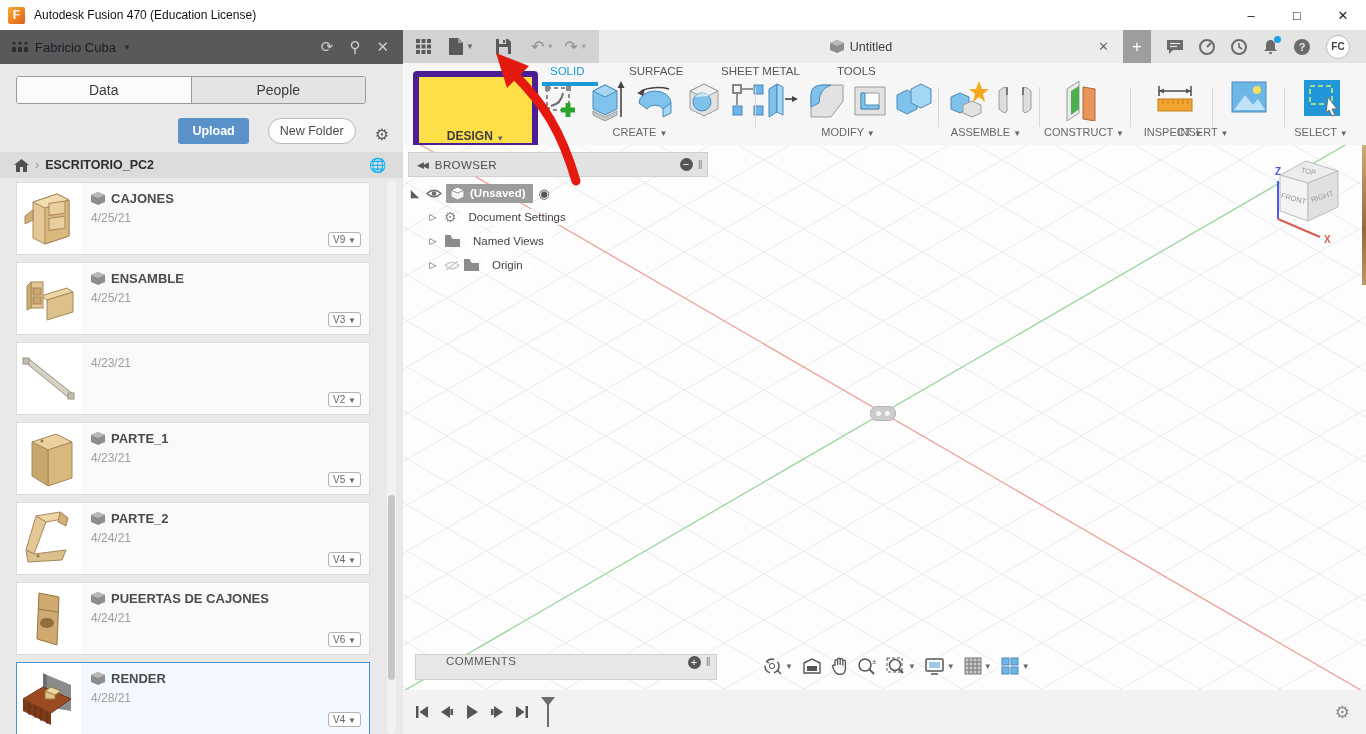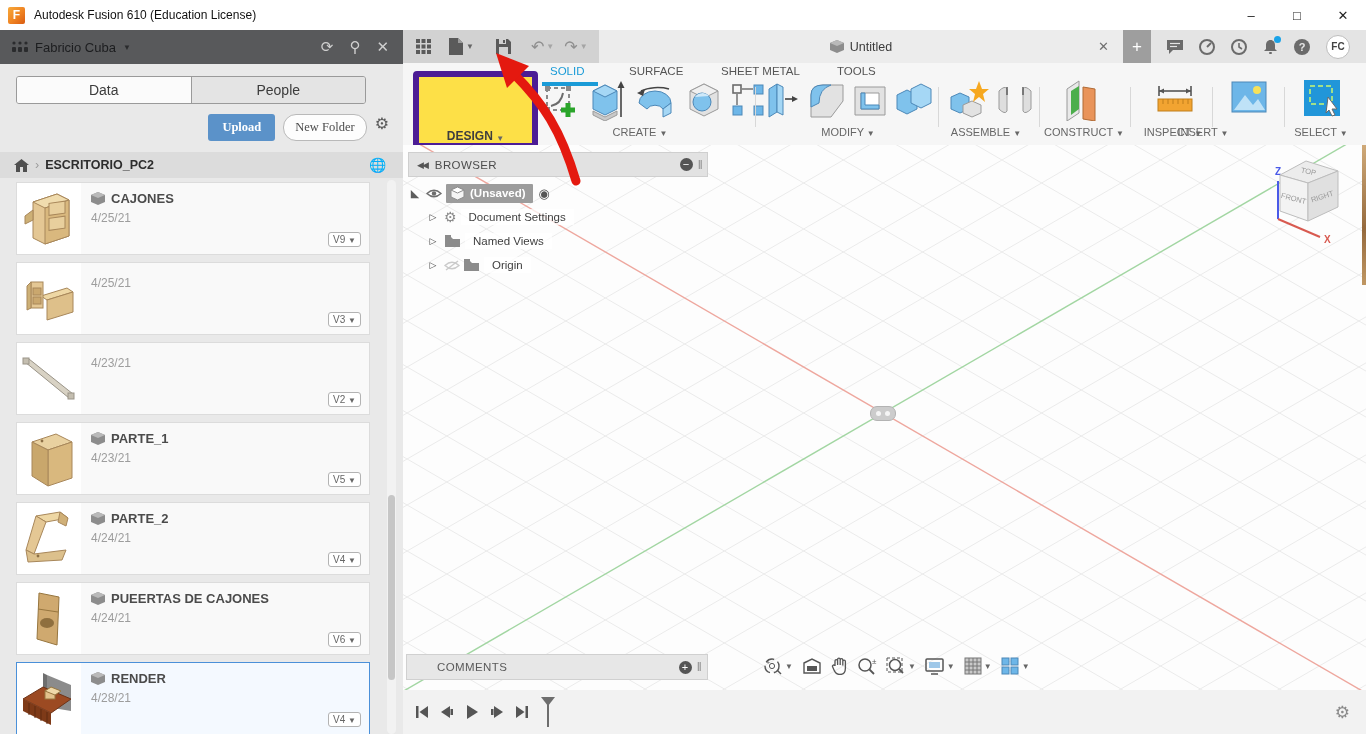--- a/index.html
+++ b/index.html
@@ -25,21 +25,21 @@
   .panel-user{display:flex;align-items:center;gap:7px;margin-left:12px;font-size:13px;color:#17181a;}
   .panel-user .uname{color:#1c1d1f;}
   .ph-icons{margin-left:auto;display:flex;gap:16px;margin-right:14px;font-size:15px;color:#cfcfcf;}
   .seg-tabs{position:absolute;left:16px;top:46px;width:348px;height:26px;display:flex;
             border:1px solid #9a9a9a;border-radius:3px;overflow:hidden;}
   .seg{flex:1;display:flex;align-items:center;justify-content:center;font-size:14px;color:#3c3c3c;
        background:#e4e4e4;}
   .seg.active{background:#fbfbfb;}
   .seg + .seg{border-left:1px solid #9a9a9a;text-align:right;}
   .btn-row{position:absolute;left:0;top:84px;width:100%;height:30px;display:flex;justify-content:flex-end;
-           align-items:flex-start;gap:8px;padding-right:14px;box-sizing:border-box;font-family:Liberation Serif, serif;}
+           align-items:flex-end;gap:19px;padding-right:14px;box-sizing:border-box;}
   .btn-upload{background:#5b92c9;color:#fff;font-weight:bold;font-size:12.5px;border-radius:3px;
               padding:6px 14px;}
   .btn-newfolder{background:#fdfdfd;color:#4c4c4c;font-size:12.5px;border:1px solid #b9b9b9;border-radius:13px;
               padding:5px 11px;}
   .gear-sm{color:#5b5b5b;font-size:16px;}
   .crumb-row{position:absolute;left:0;top:122px;width:100%;height:26px;background:#dcdcdc;
              display:flex;align-items:center;font-size:12.5px;color:#2d2d2d;font-weight:bold;}
   .crumb-row .chev{color:#9a9a9a;font-weight:normal;margin:0 6px;}
   .globe{margin-left:auto;margin-right:16px;color:#6d6d6d;font-size:14px;}
   .cards{position:absolute;left:0;top:150px;width:388px;bottom:0;}
@@ -104,22 +104,22 @@
   .radio{color:#555;font-size:13px;margin-left:6px;}
   .rowlabel{background:rgba(255,255,255,.75);padding:2px 8px;}
 
   
   .viewcube{position:absolute;right:18px;top:8px;}
 
   
   .navbar{position:absolute;left:360px;top:512px;display:flex;align-items:center;gap:9px;color:#555;}
   .nv{display:flex;align-items:center;gap:2px;}
   .caret{font-size:8px;color:#666;}
-  .comments{position:absolute;left:3px;top:509px;width:300px;height:24px;background:#e7e7e7;border:1px solid #d0d0d0;
-            display:flex;align-items:center;font-size:11.5px;color:#5a5a5a;letter-spacing:.4px;}
+  .comments{position:absolute;left:12px;top:509px;width:300px;height:24px;background:#e7e7e7;border:1px solid #d0d0d0;
+            display:flex;align-items:flex-start;font-size:11.5px;color:#5a5a5a;letter-spacing:.4px;}
   .comments .label{margin-left:30px;}
   .edge-strip{position:absolute;right:0;top:0;width:4px;height:140px;
               background:linear-gradient(180deg,#caa06a,#8a5a28 60%,#b98c52);opacity:.9;}
 
   
   .timeline{left:403px;top:690px;width:963px;height:44px;background:#f2f2f2;display:flex;align-items:center;}
   .tl-controls{display:flex;align-items:center;gap:10px;margin-left:12px;}
   .tl-marker{position:relative;width:14px;height:30px;margin-left:12px;}
   .tl-marker .head{position:absolute;left:0;top:0;width:0;height:0;border-left:7px solid transparent;
                    border-right:7px solid transparent;border-top:9px solid #6d6d6d;}
@@ -129,21 +129,21 @@
   .arrow-overlay{left:0;top:0;width:1366px;height:734px;pointer-events:none;z-index:50;}
   svg{display:block;}
 </style>
 </head>
 <body>
 
 <div class="stage">
 
   <div class="abs titlebar">
     <div class="fusion-logo">F</div>
-    <div class="win-title">Autodesk Fusion 610 (Education License)</div>
+    <div class="win-title">Autodesk Fusion 470 (Education License)</div>
     <div class="win-controls">
       <div class="win-btn">–</div>
       <div class="win-btn">□</div>
       <div class="win-btn">✕</div>
     </div>
   </div>
 
   <div class="abs panel">
     <div class="panel-head">
       <div class="panel-user">
@@ -218,20 +218,27 @@
           <svg width="52" height="50" viewBox="0 0 52 50">
             <polygon points="18,22 44,14 50,18 24,26" fill="#eed7a4" stroke="#a8875a"></polygon>
             <polygon points="24,26 50,18 50,38 24,46" fill="#dec08a" stroke="#a8875a"></polygon>
             <rect x="8" y="8" width="12" height="26" fill="#e4c794" stroke="#a8875a"></rect>
             <rect x="10" y="14" width="8" height="7" fill="#caa76e" stroke="#a8875a"></rect>
             <rect x="10" y="23" width="8" height="7" fill="#caa76e" stroke="#a8875a"></rect>
             <polygon points="4,12 8,8 8,34 4,36" fill="#cdb076" stroke="#a8875a"></polygon>
           </svg>
         </div>
         <div class="card-body">
+          <div class="card-title">
+            <svg width="14" height="13" viewBox="0 0 14 13">
+              <polygon points="7,0 14,3 14,10 7,13 0,10 0,3" fill="#8d8d8d"></polygon>
+                <polygon points="7,0 14,3 7,6 0,3" fill="#b9b9b9"></polygon>
+            </svg>
+            <span>ENSAMBLE</span>
+          </div>
           <div class="card-date">4/25/21</div>
           <div class="ver-chip"><span>V3</span> <span class="caret">▼</span></div>
         </div>
       </div>
 
       <div class="card" style="top:162px">
         <div class="thumb">
           <svg width="56" height="50" viewBox="0 0 56 50">
             <polygon points="4,8 8,5 52,40 48,44" fill="#d8d2c4" stroke="#9a9488"></polygon>
             <rect x="2" y="4" width="6" height="6" fill="#c4beb0" stroke="#9a9488"></rect>

